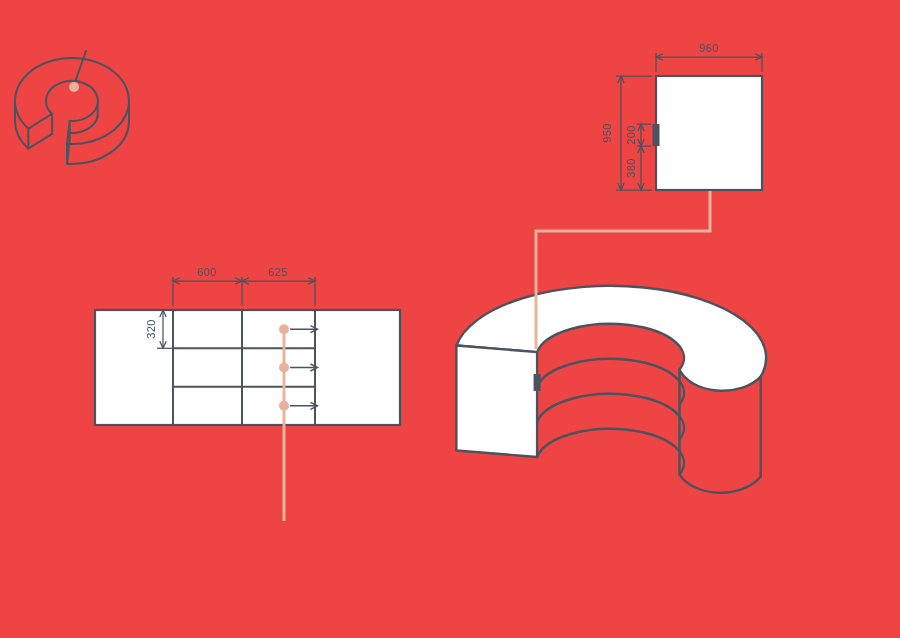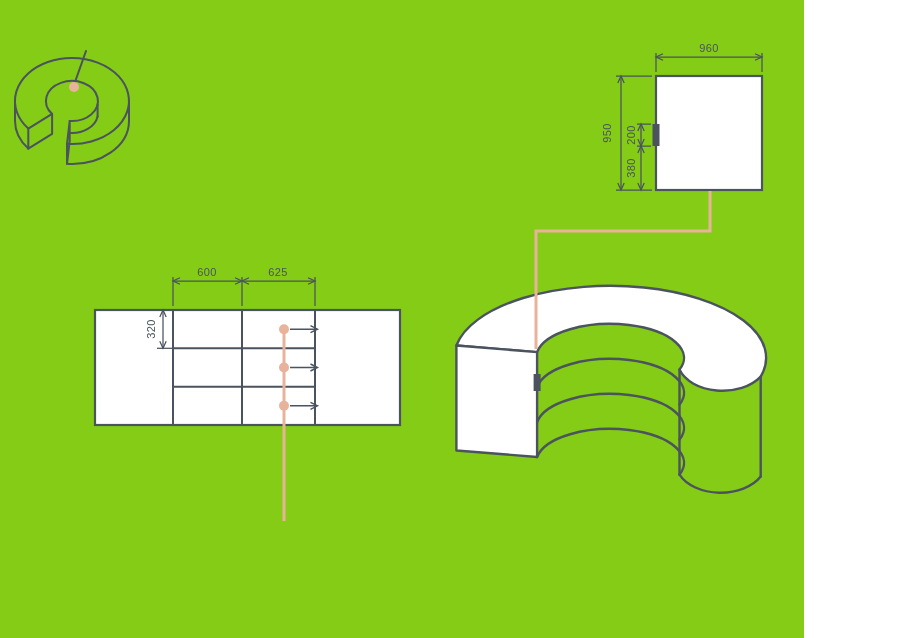--- a/index.html
+++ b/index.html
@@ -1,16 +1,16 @@
 <!DOCTYPE html>
 <html><head>
 <meta charset="utf-8">
 <style>
   html,body { margin:0; padding:0; background:#ffffff; }
-  .stage { position:relative; width:804px; height:638px; background:#84cc16; overflow:hidden;
+  .stage { position:relative; width:900px; height:638px; background:#ef4444; overflow:hidden;
            font-family:"Liberation Sans", sans-serif; }
   svg { position:absolute; left:0; top:0; }
   .ink  { stroke:#4a535e; fill:none; }
   .fill-white { fill:#ffffff; }
   .fill-ink { fill:#4a535e; stroke:none; }
   .w2   { stroke-width:2; }
   .w22  { stroke-width:2.2; }
   .w24  { stroke-width:2.4; }
   .dim  { stroke-width:1.25; }
   .arrw { stroke-width:1.4; }

